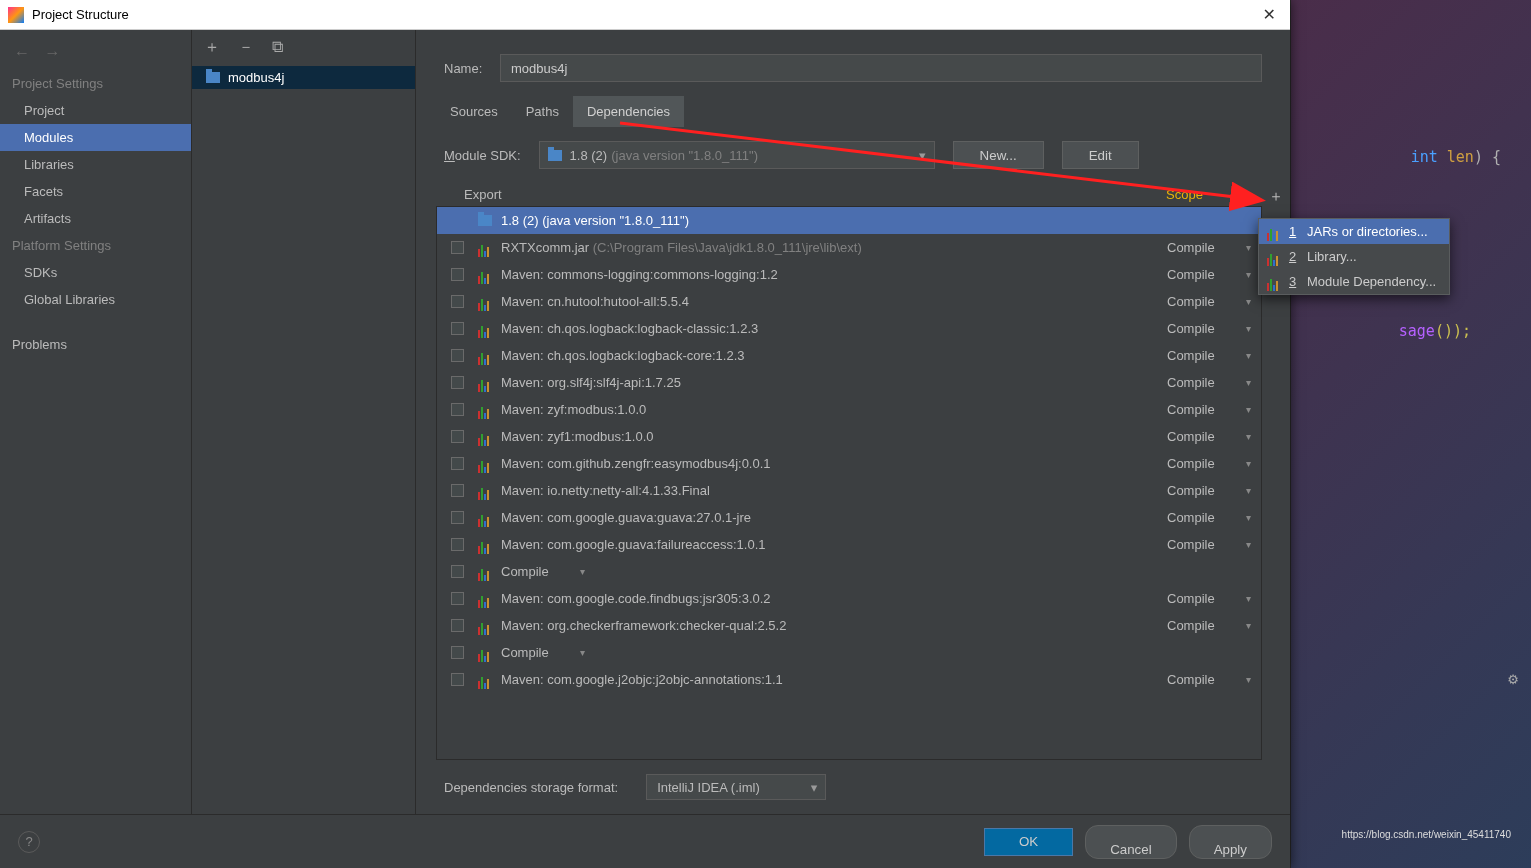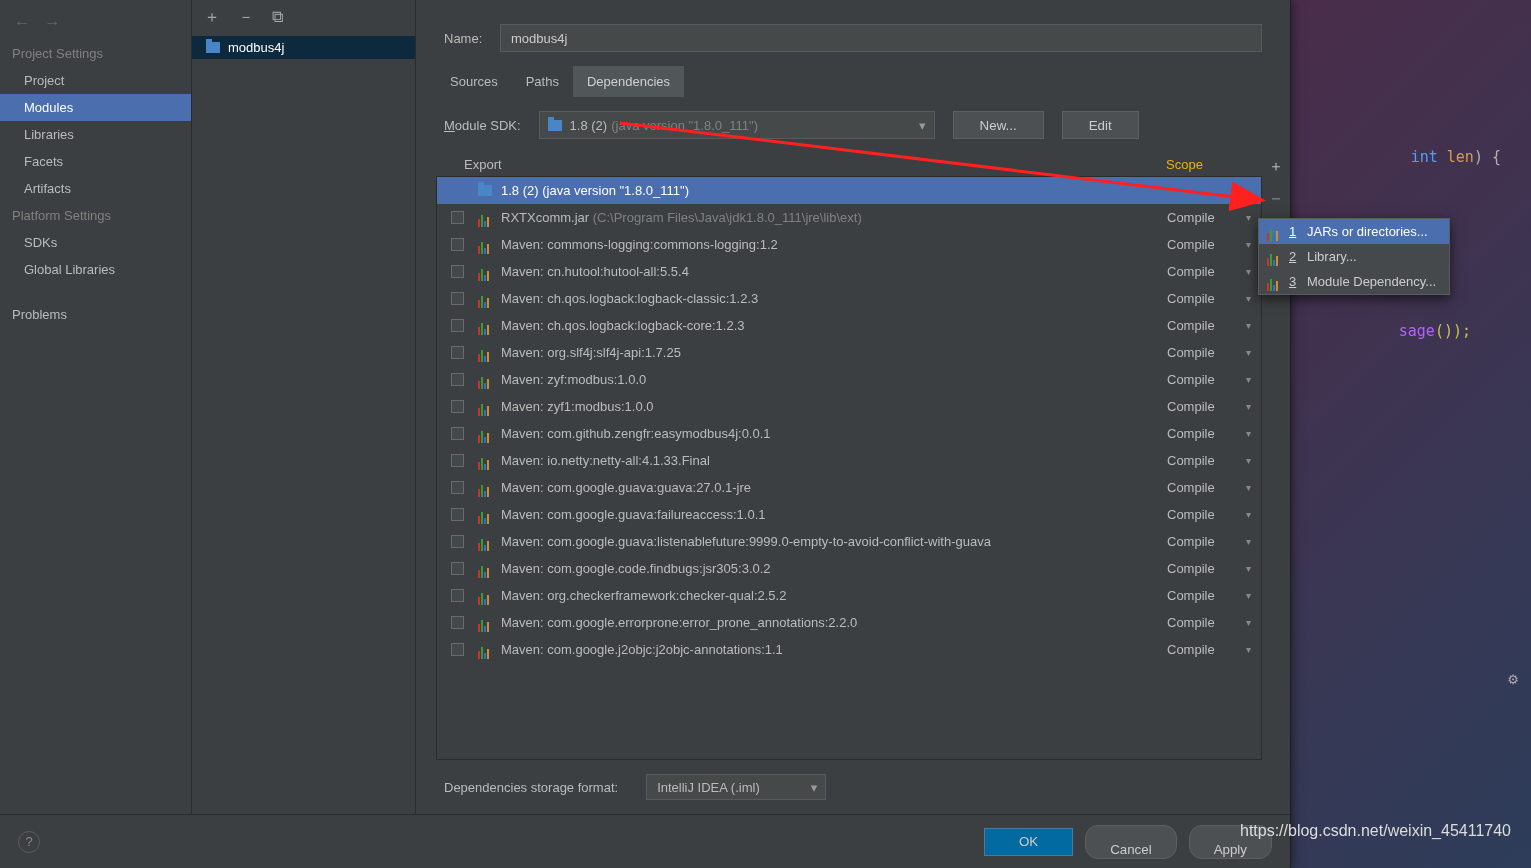--- a/index.html
+++ b/index.html
@@ -8,21 +8,21 @@
     
     .bg-editor { position: absolute; right: 0; top: 0; bottom: 0; width: 240px; background: linear-gradient(135deg,#4a2d4a 0%,#2d3d5a 100%); z-index: 0; }
     .bg-code { position:absolute; font-family: Consolas, monospace; font-size:15px; white-space: pre; }
     .code1 { top:148px; right:30px; }
     .code2 { top:322px; right:60px; }
     .kw-blue { color:#4aa0ff; }
     .kw-orange { color:#d0a040; }
     .kw-purple { color:#b561ff; }
     .kw-yellow { color:#ccc050; }
     .kw-paren { color:#b0b0b0; }
-    .watermark { position:absolute; bottom:28px; right:20px; color:#ddd; font-size:16px; z-index:5;}
+    .watermark { position:absolute; bottom:28px; right:20px; color:#ddd; font-size:10px; z-index:5;}
     .gear-right { position:absolute; right:12px; top:672px; color:#aaa; z-index:1;}
 
     
     .dialog { position: absolute; left:0; top:0; width:1290px; height:868px; background:#3c3f41; display:flex; flex-direction:column; z-index:2; box-shadow: 2px 0 10px rgba(0,0,0,.5);}
     .titlebar { height:30px; background:#fff; color:#000; display:flex; align-items:center; padding:0 8px; border-bottom:1px solid #ccc;}
     .titlebar .ij-icon { width:16px;height:16px; background: linear-gradient(135deg,#ff318c 0%,#fe9613 50%,#087cfa 100%); margin-right:8px;}
     .titlebar .title { flex:1; font-size:13px; }
     .close-x { font-size:16px; cursor:pointer; color:#333; padding:0 6px;}
 
     .body { flex:1; display:flex; overflow:hidden; }
@@ -117,20 +117,25 @@
 </head>
 <body>
 
 <div class="bg-editor">
   <div class="bg-code code1"><span class="kw-blue">int</span> <span class="kw-orange">len</span><span class="kw-paren">) {</span></div>
   <div class="bg-code code2"><span class="kw-purple">sage</span><span class="kw-yellow">());</span></div>
   <div class="gear-right">⚙</div>
 </div>
 
 <div class="dialog">
+  <div class="titlebar">
+    <span class="ij-icon"></span>
+    <span class="title">Project Structure</span>
+    <span class="close-x">✕</span>
+  </div>
 
   <div class="body">
 
     <div class="leftnav">
       <div class="nav-arrows">
         <span>←</span>
         <span>→</span>
       </div>
       <div class="nav-cat">Project Settings</div>
       <div class="nav-item">Project</div>
@@ -318,21 +323,20 @@
                 <div class="dep-label">Maven: com.google.guava:failureaccess:1.0.1</div>
                 <div class="dep-scope">Compile</div>
               </div>
               <div class="dep-row">
                 <div class="chk">
                   <div class="chk-box"></div>
                 </div>
                 <div class="dep-icon">
                   <span class="lib-icon"><span class="b1"></span><span class="b2"></span><span class="b3"></span><span class="b4"></span></span>
                 </div>
-                <div class="dep-label">Maven: com.google.guava:listenablefuture:9999.0-empty-to-avoid-conflict-with-guava</div>
                 <div class="dep-scope">Compile</div>
               </div>
               <div class="dep-row">
                 <div class="chk">
                   <div class="chk-box"></div>
                 </div>
                 <div class="dep-icon">
                   <span class="lib-icon"><span class="b1"></span><span class="b2"></span><span class="b3"></span><span class="b4"></span></span>
                 </div>
                 <div class="dep-label">Maven: com.google.code.findbugs:jsr305:3.0.2</div>
@@ -348,21 +352,20 @@
                 <div class="dep-label">Maven: org.checkerframework:checker-qual:2.5.2</div>
                 <div class="dep-scope">Compile</div>
               </div>
               <div class="dep-row">
                 <div class="chk">
                   <div class="chk-box"></div>
                 </div>
                 <div class="dep-icon">
                   <span class="lib-icon"><span class="b1"></span><span class="b2"></span><span class="b3"></span><span class="b4"></span></span>
                 </div>
-                <div class="dep-label">Maven: com.google.errorprone:error_prone_annotations:2.2.0</div>
                 <div class="dep-scope">Compile</div>
               </div>
               <div class="dep-row">
                 <div class="chk">
                   <div class="chk-box"></div>
                 </div>
                 <div class="dep-icon">
                   <span class="lib-icon"><span class="b1"></span><span class="b2"></span><span class="b3"></span><span class="b4"></span></span>
                 </div>
                 <div class="dep-label">Maven: com.google.j2objc:j2objc-annotations:1.1</div>

